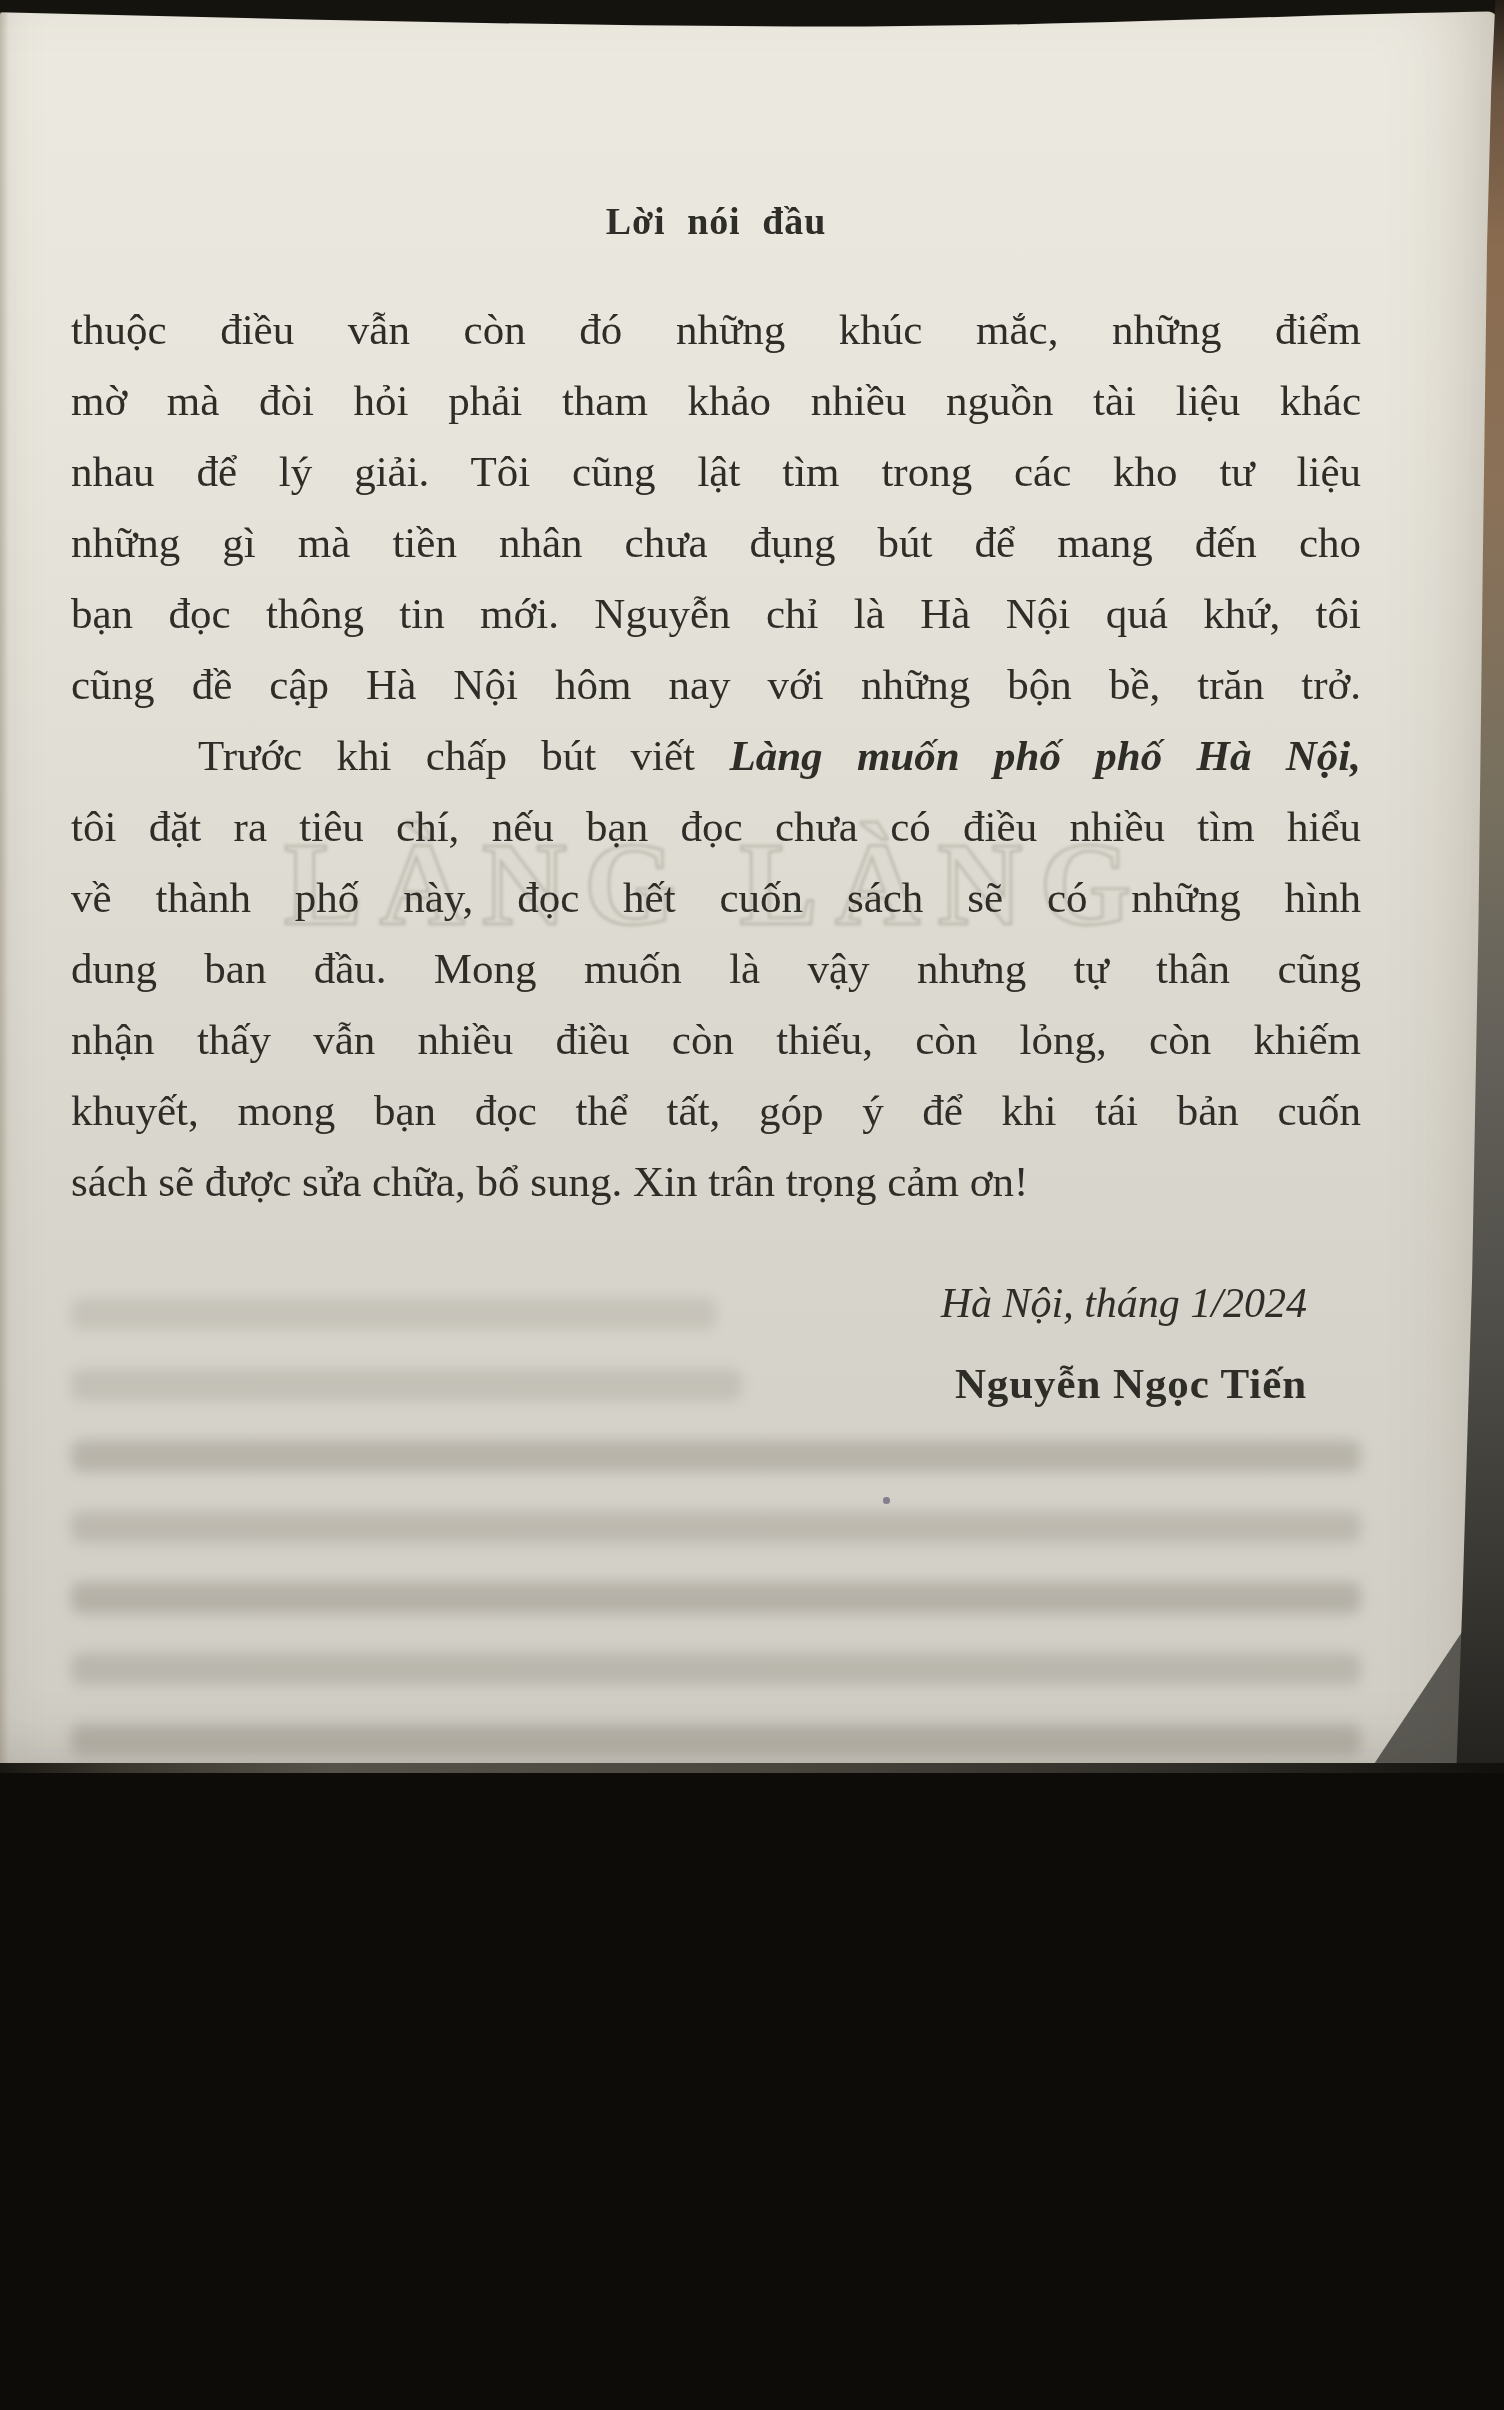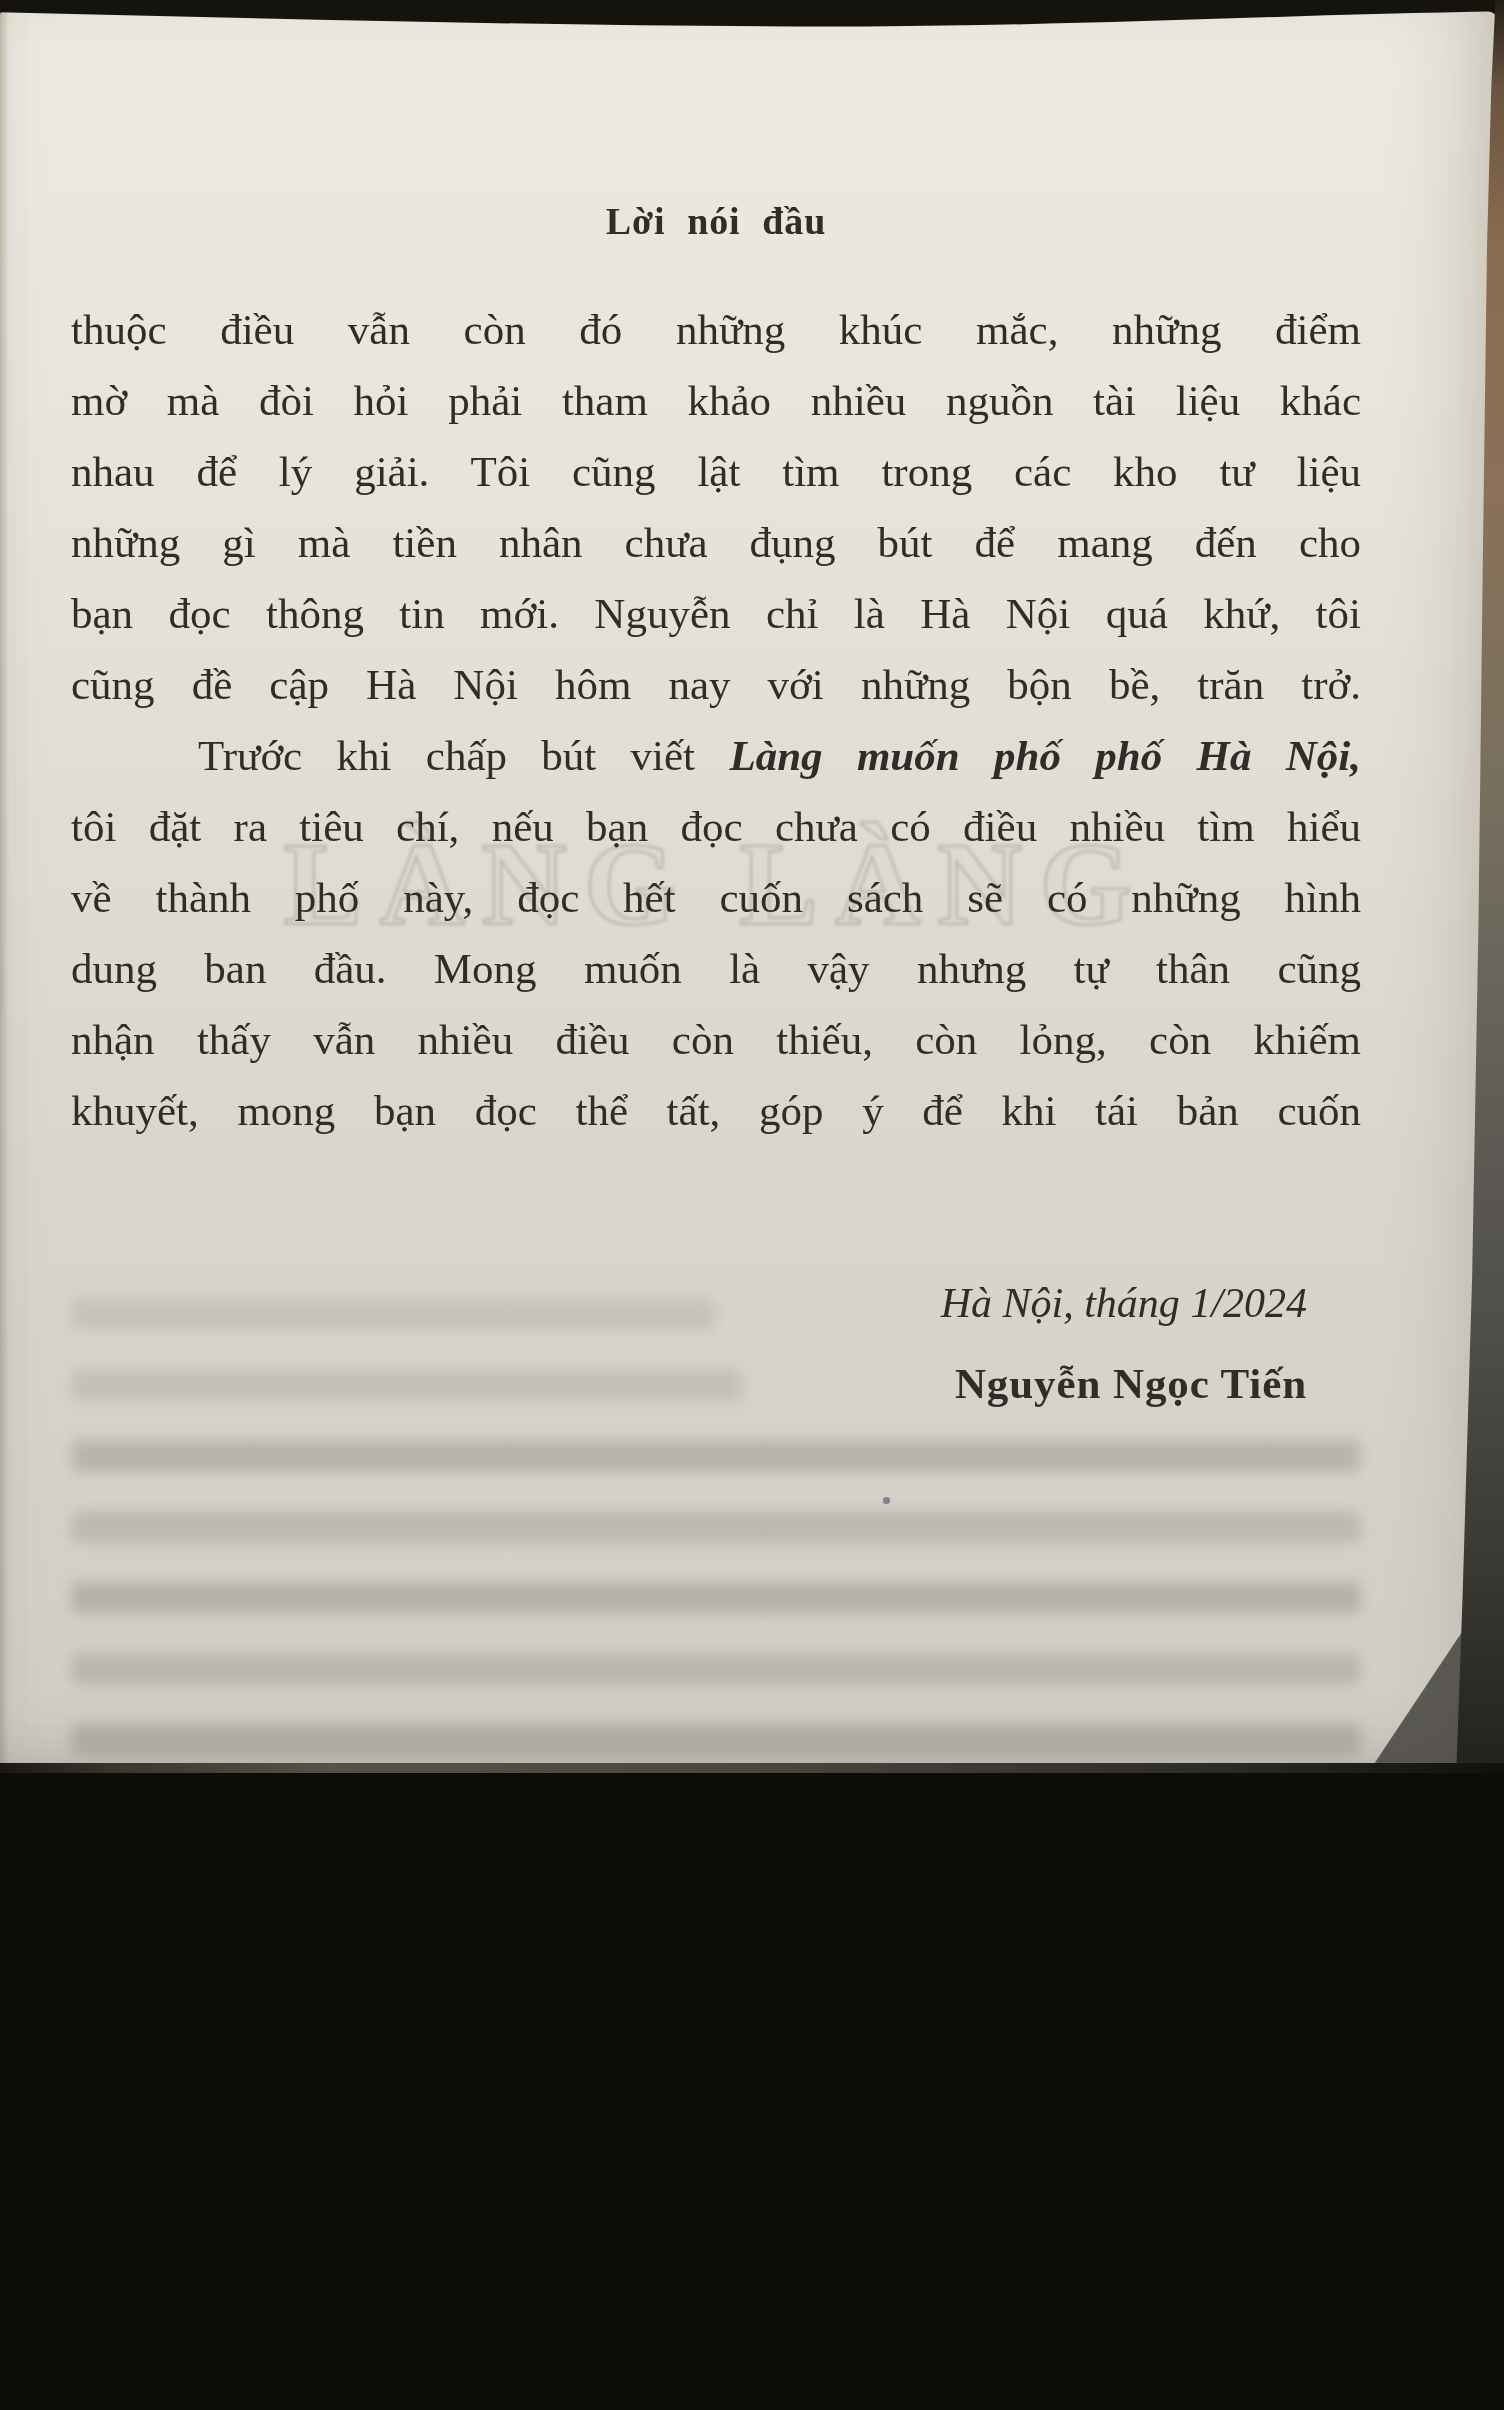--- a/index.html
+++ b/index.html
@@ -116,20 +116,21 @@
       <div class="line just"><span>nhau để lý giải. Tôi cũng lật tìm trong các kho tư liệu</span></div>
       <div class="line just"><span>những gì mà tiền nhân chưa đụng bút để mang đến cho</span></div>
       <div class="line just"><span>bạn đọc thông tin mới. Nguyễn chỉ là Hà Nội quá khứ, tôi</span></div>
       <div class="line just"><span>cũng đề cập Hà Nội hôm nay với những bộn bề, trăn trở.</span></div>
       <div class="line just indent"><span>Trước khi chấp bút viết </span><span class="bi">Làng muốn phố phố Hà Nội,</span></div>
       <div class="line just"><span>tôi đặt ra tiêu chí, nếu bạn đọc chưa có điều nhiều tìm hiểu</span></div>
       <div class="line just"><span>về thành phố này, đọc hết cuốn sách sẽ có những hình</span></div>
       <div class="line just"><span>dung ban đầu. Mong muốn là vậy nhưng tự thân cũng</span></div>
       <div class="line just"><span>nhận thấy vẫn nhiều điều còn thiếu, còn lỏng, còn khiếm</span></div>
       <div class="line just"><span>khuyết, mong bạn đọc thể tất, góp ý để khi tái bản cuốn</span></div>
+      <div class="line last"><span>sách sẽ được sửa chữa, bổ sung. Xin trân trọng cảm ơn!</span></div>
     </div>
 
   <div class="sig sig-date">Hà Nội, tháng 1/2024</div>
   <div class="sig sig-author">Nguyễn Ngọc Tiến</div>
 
   <div class="bleed">
 
   <div class="ghost-line" style="width: 50%; opacity: 0.18;"></div>
       <div class="ghost-line" style="width: 52%; opacity: 0.2;"></div>
       <div class="ghost-line" style="width: 100%; opacity: 0.32;"></div>

